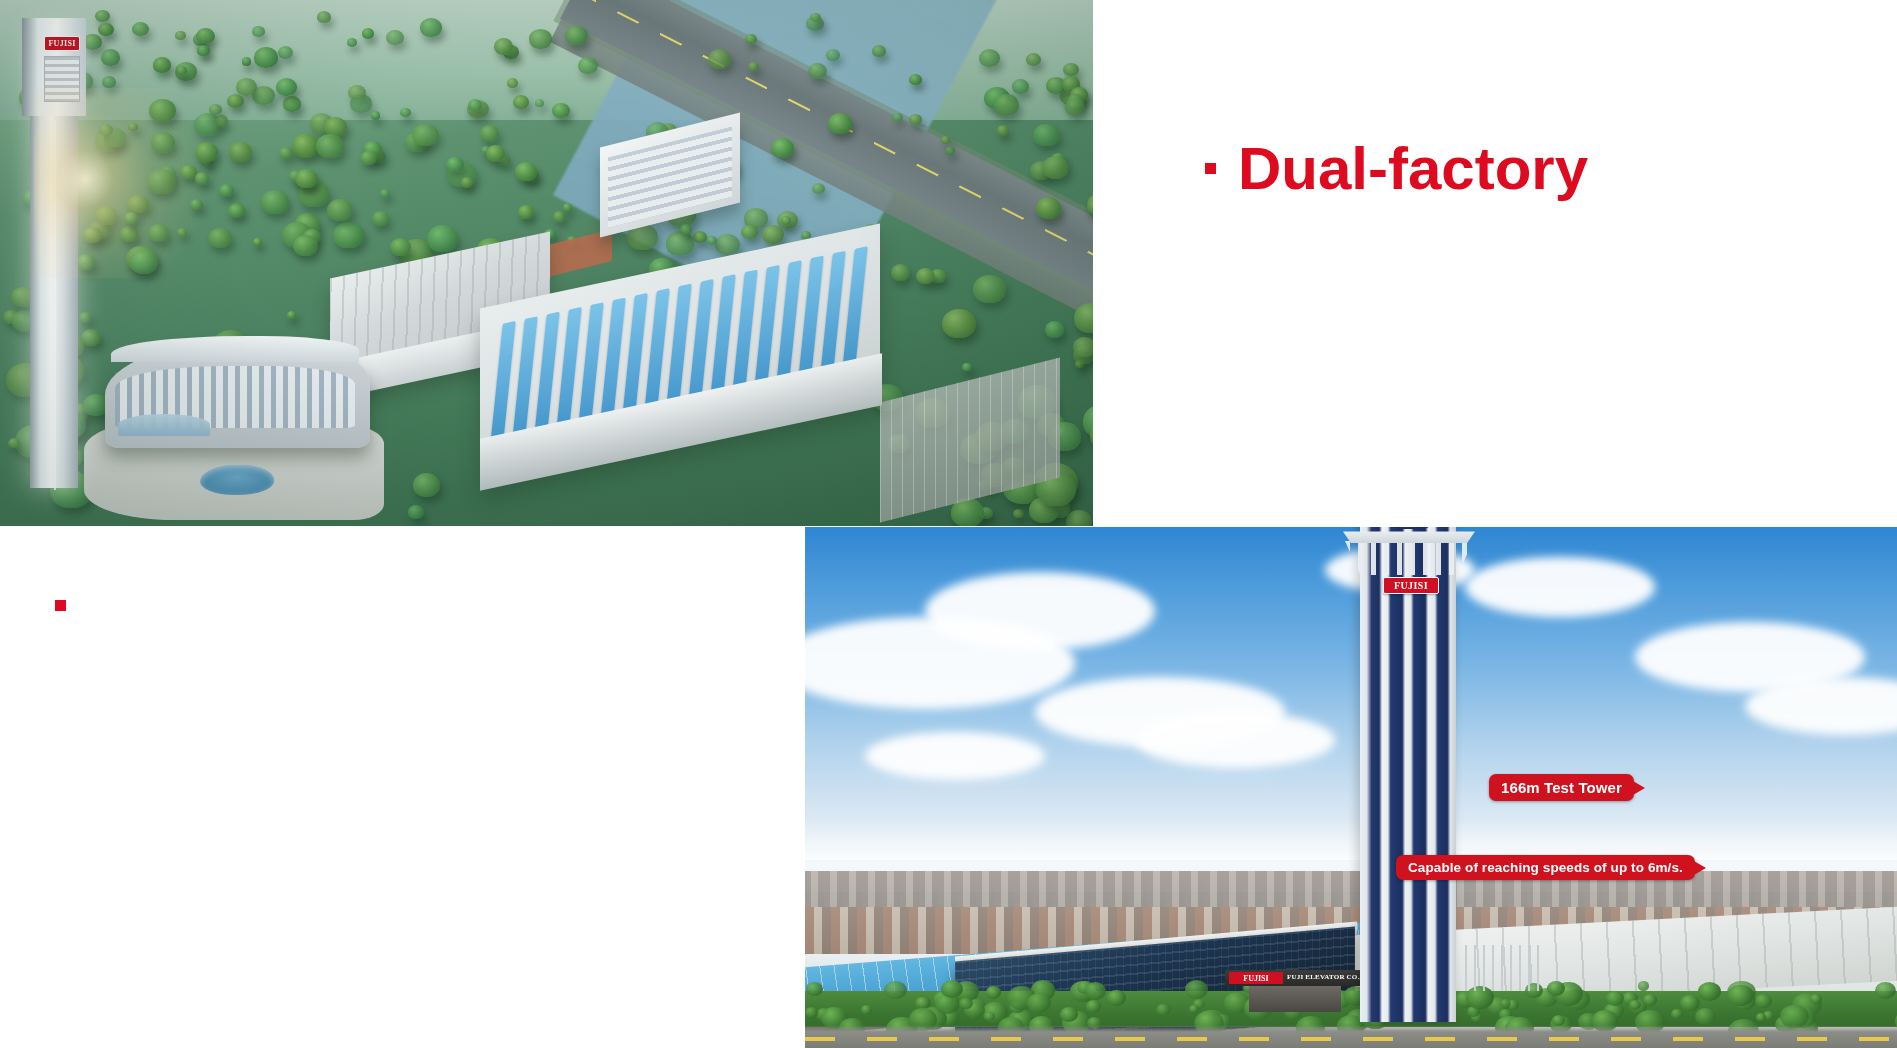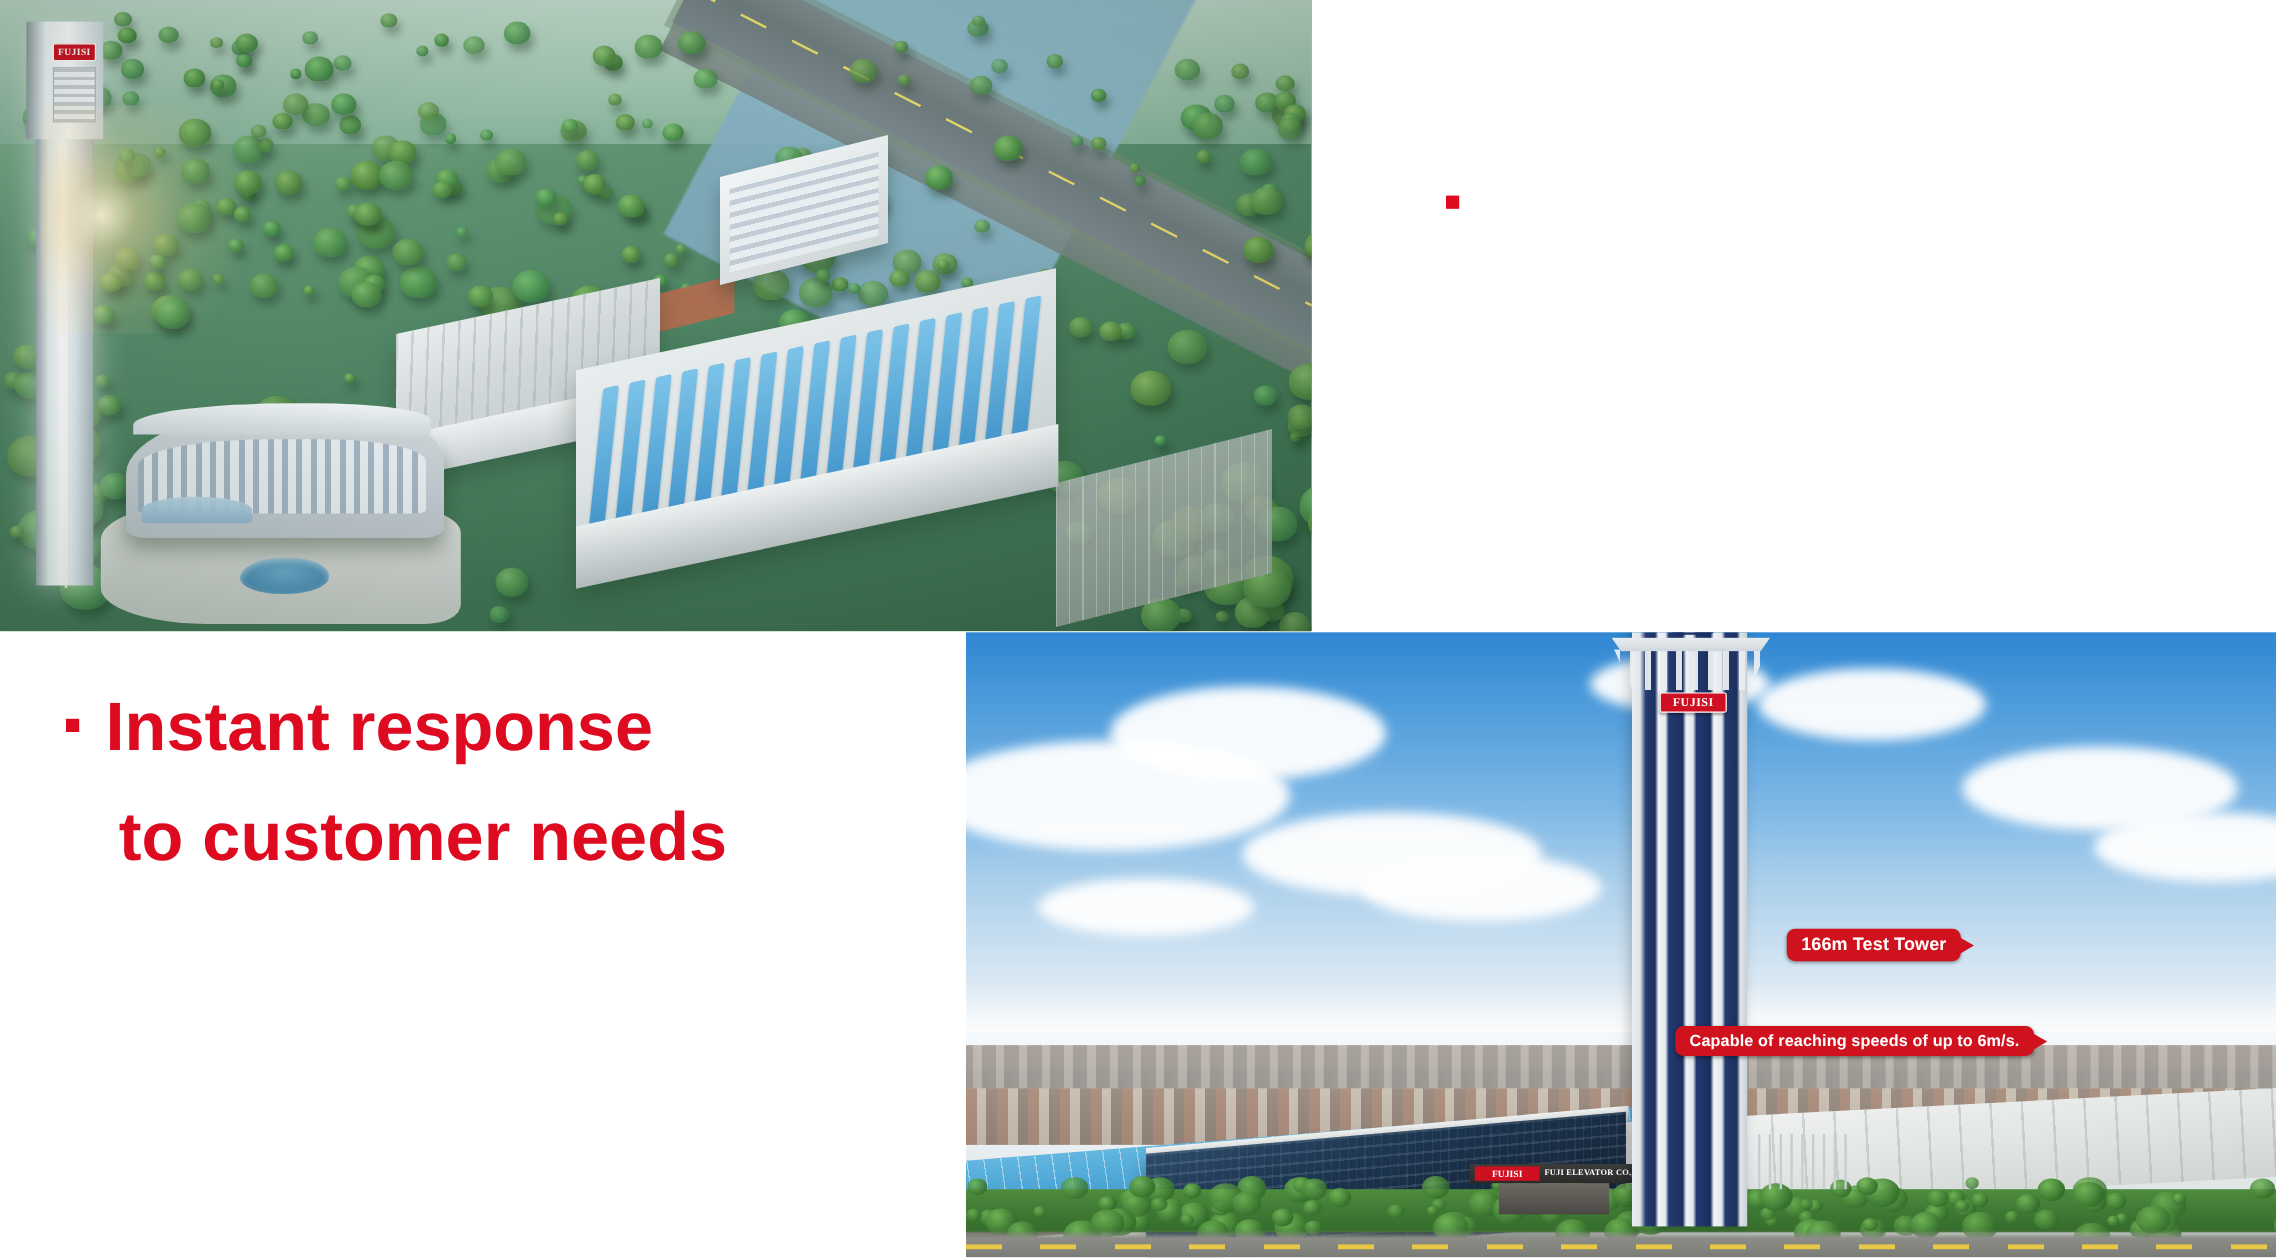--- a/index.html
+++ b/index.html
@@ -675,26 +675,25 @@
     <div class="tl-tower"></div>
     <div class="tl-tower-shaft-line"></div>
     <div class="tl-tower-head"></div>
     <div class="tl-tower-rows"></div>
     <div class="tl-tower-badge">FUJISI</div>
     <div class="tl-sunflare"></div>
     <div class="tl-vignette"></div>
   </div>
 
   <div class="textblock" id="text-top-right">
+    <span class="bullet-dot"></span><span>Dual-factory</span>
+  </div>
+
+  <div class="textblock" id="text-bottom-left">
     <span class="bullet-dot"></span>
-  </div>
-
-  <div class="textblock" id="text-bottom-left">
-    <span class="bullet-dot"></span><span>Instant response</span>
-    <span class="line2">to customer needs</span>
   </div>
 
   <div class="img-bottom">
     <div class="br-sky"></div>
     <div id="clouds">
         <div class="cloud" style="left: -30px; top: 90px; width: 300px; height: 92px;"></div>
         <div class="cloud" style="left: 120px; top: 45px; width: 230px; height: 78px;"></div>
         <div class="cloud" style="left: 230px; top: 150px; width: 250px; height: 70px;"></div>
         <div class="cloud" style="left: 330px; top: 185px; width: 200px; height: 56px;"></div>
         <div class="cloud" style="left: 660px; top: 30px; width: 190px; height: 60px;"></div>

